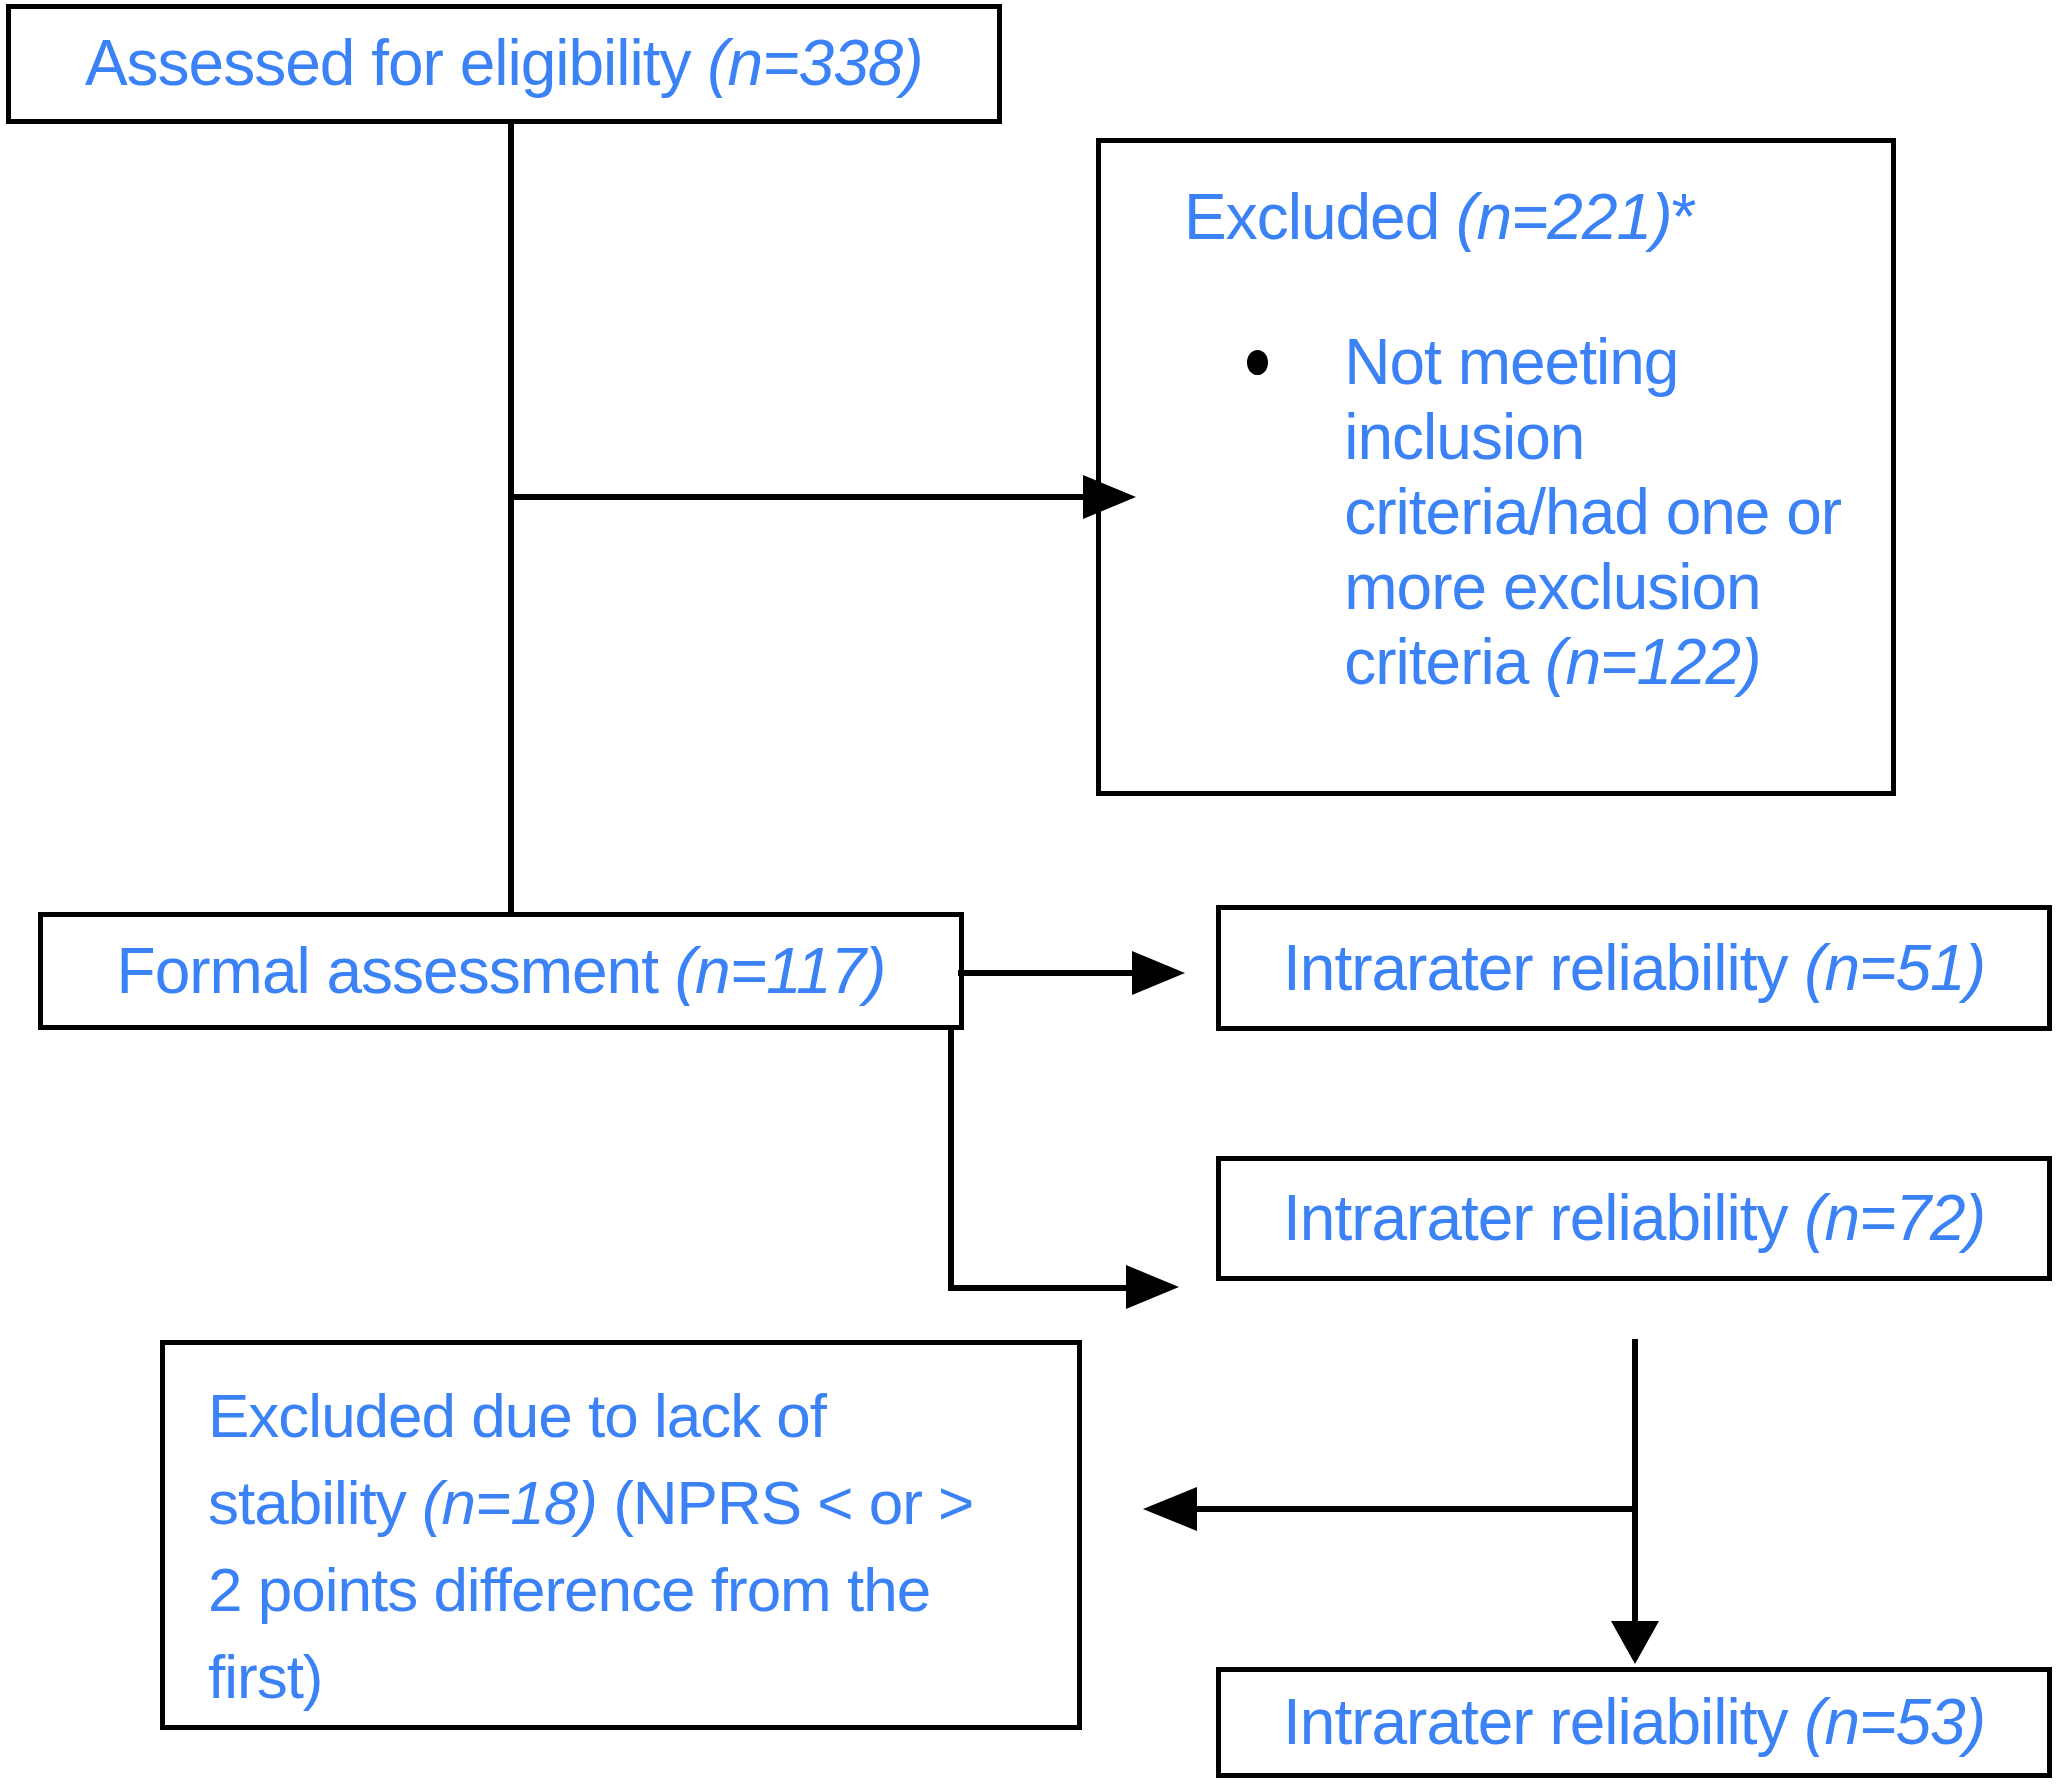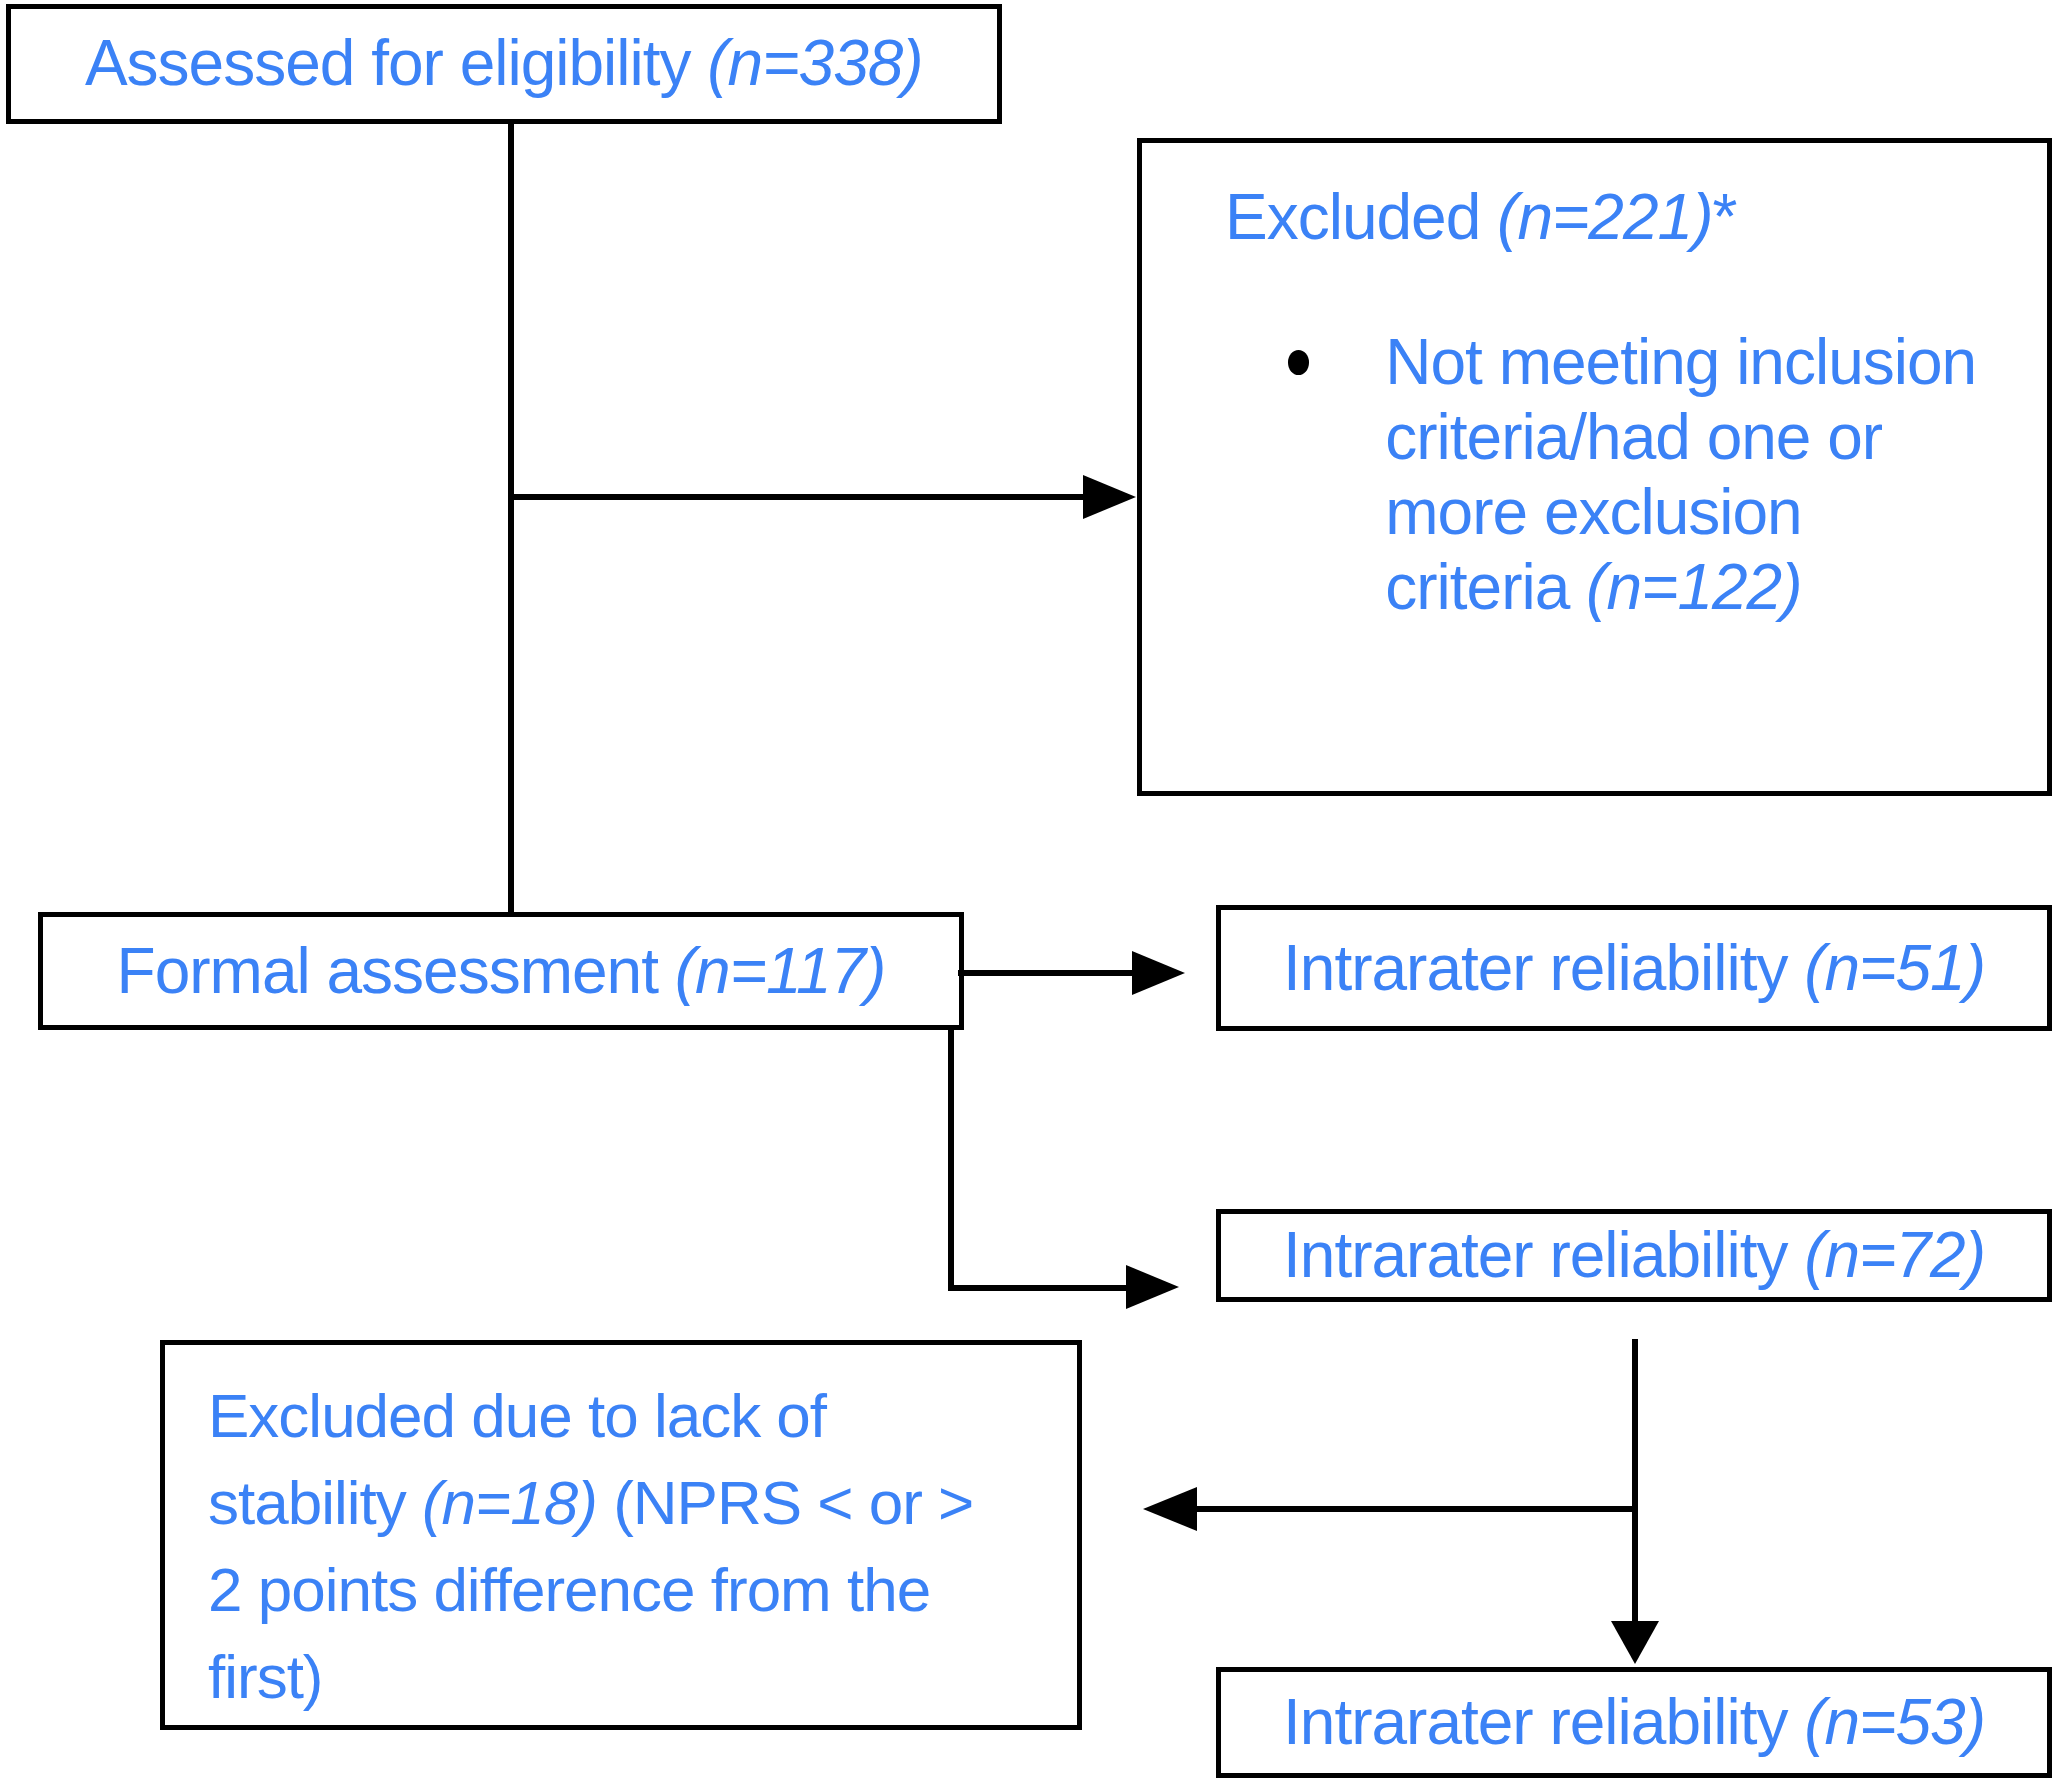--- a/index.html
+++ b/index.html
@@ -24,36 +24,36 @@
   .box--center {
     display: flex;
     align-items: center;
     justify-content: center;
     text-align: center;
   }
   .label { white-space: pre-line; }
   
   #box-assessed { left: 5.8px; top: 3.9px; width: 996px; height: 120px; }
   
-  #box-excluded { left: 1137px; top: 138px; width: 915px; height: 658px; }
+  #box-excluded { left: 1096px; top: 138px; width: 800px; height: 658px; }
   .excl-title { margin: 37px 0 0 83px; line-height: 75px; white-space: pre-line; }
   .excl-list { list-style: none; margin: 70px 0 0 0; padding: 0 19.4px 0 146px; }
   .excl-list li { display: flex; align-items: flex-start; }
   .bullet-dot {
     flex: none; width: 21.3px; height: 25px;
     background: #000000; border-radius: 50%;
     margin-top: 25px;
   }
   .bullet-text { margin-left: 76px; width: 640px; line-height: 75px; white-space: pre-line; }
   
   #box-formal { left: 38px; top: 912px; width: 926px; height: 118px; }
   
   #box-interrater { left: 1216px; top: 905px; width: 836px; height: 126px; }
   
-  #box-intrarater-72 { left: 1216px; top: 1209px; width: 836px; height: 93px; }
+  #box-intrarater-72 { left: 1216px; top: 1156px; width: 836px; height: 125px; }
   
   #box-excluded-stability {
     left: 160px; top: 1340px; width: 922px; height: 390px;
     font-size: 62px; line-height: 87px;
     padding: 27px 29px 0 43px;
   }
   
   #box-intrarater-53 { left: 1216px; top: 1667px; width: 836px; height: 111px; }
 
   

